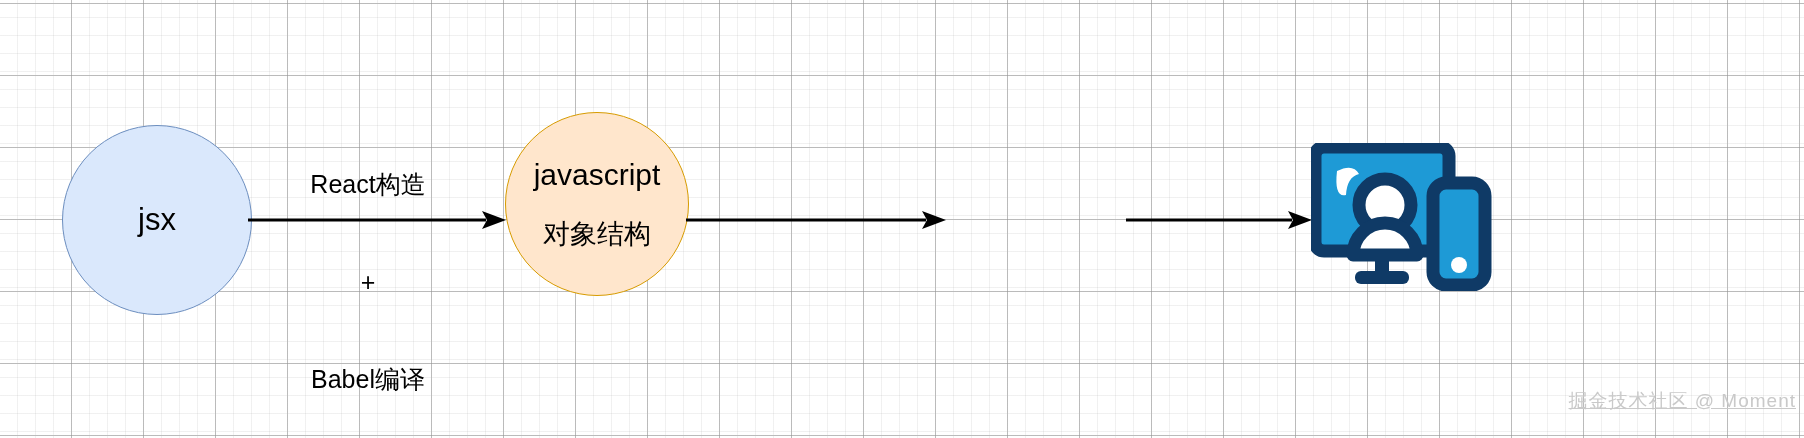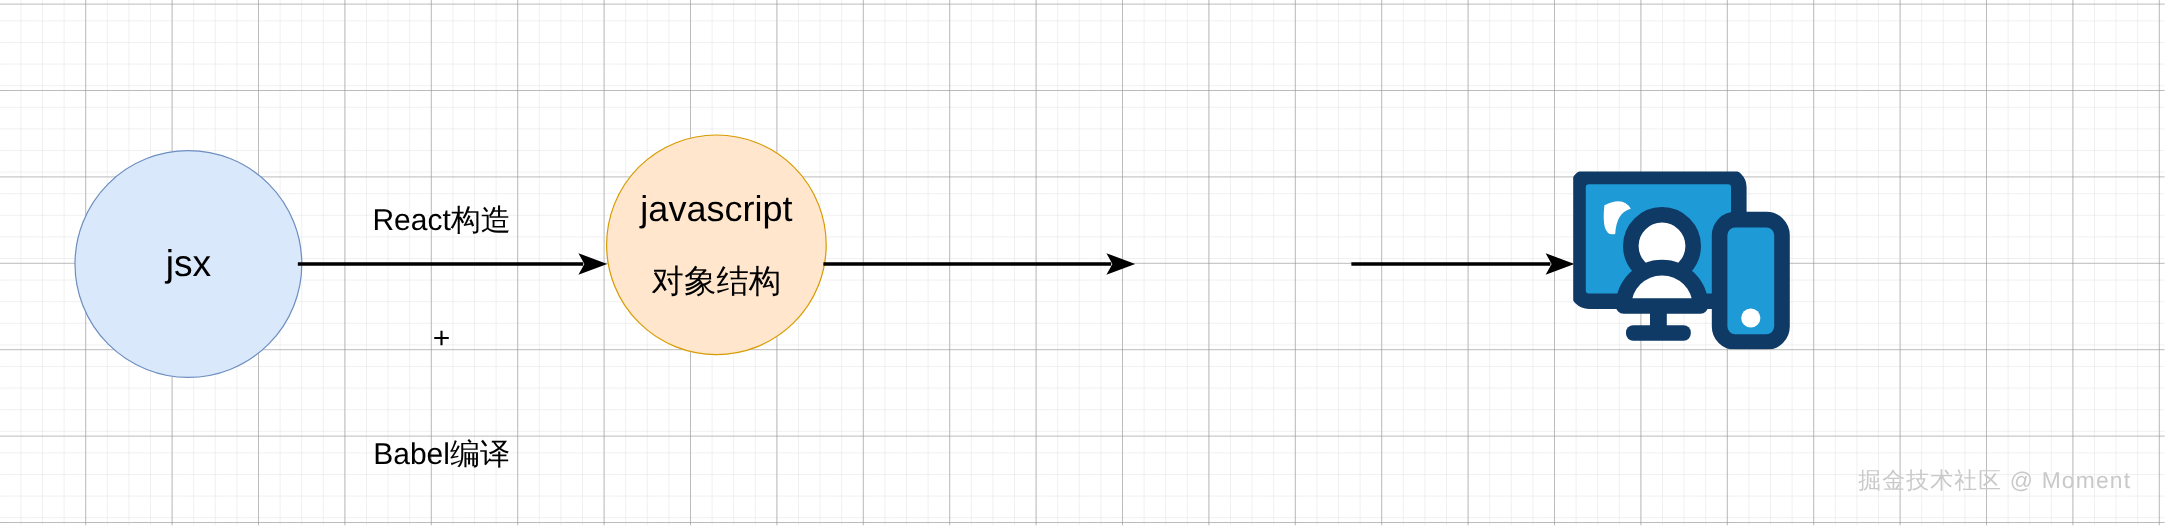--- a/index.html
+++ b/index.html
@@ -91,26 +91,27 @@
   #arrow-3 { left: 1126px; top: 200px; width: 186px; height: 40px; }
 
   #device-icon {
     position: absolute;
     left: 1311px; top: 143px;
     width: 182px; height: 148px;
   }
 
   #watermark {
     position: absolute;
-    right: 28px;
+    right: 8px;
     bottom: 24px;
     font-size: 19px;
     color: #c9c9c9;
     letter-spacing: 1px;
     white-space: pre;
+    text-decoration: underline;
   }
 </style>
 </head>
 <body>
 
 <div id="canvas">
 
   <div class="node" id="node-jsx">
     <span class="line1">jsx</span>
   </div>

